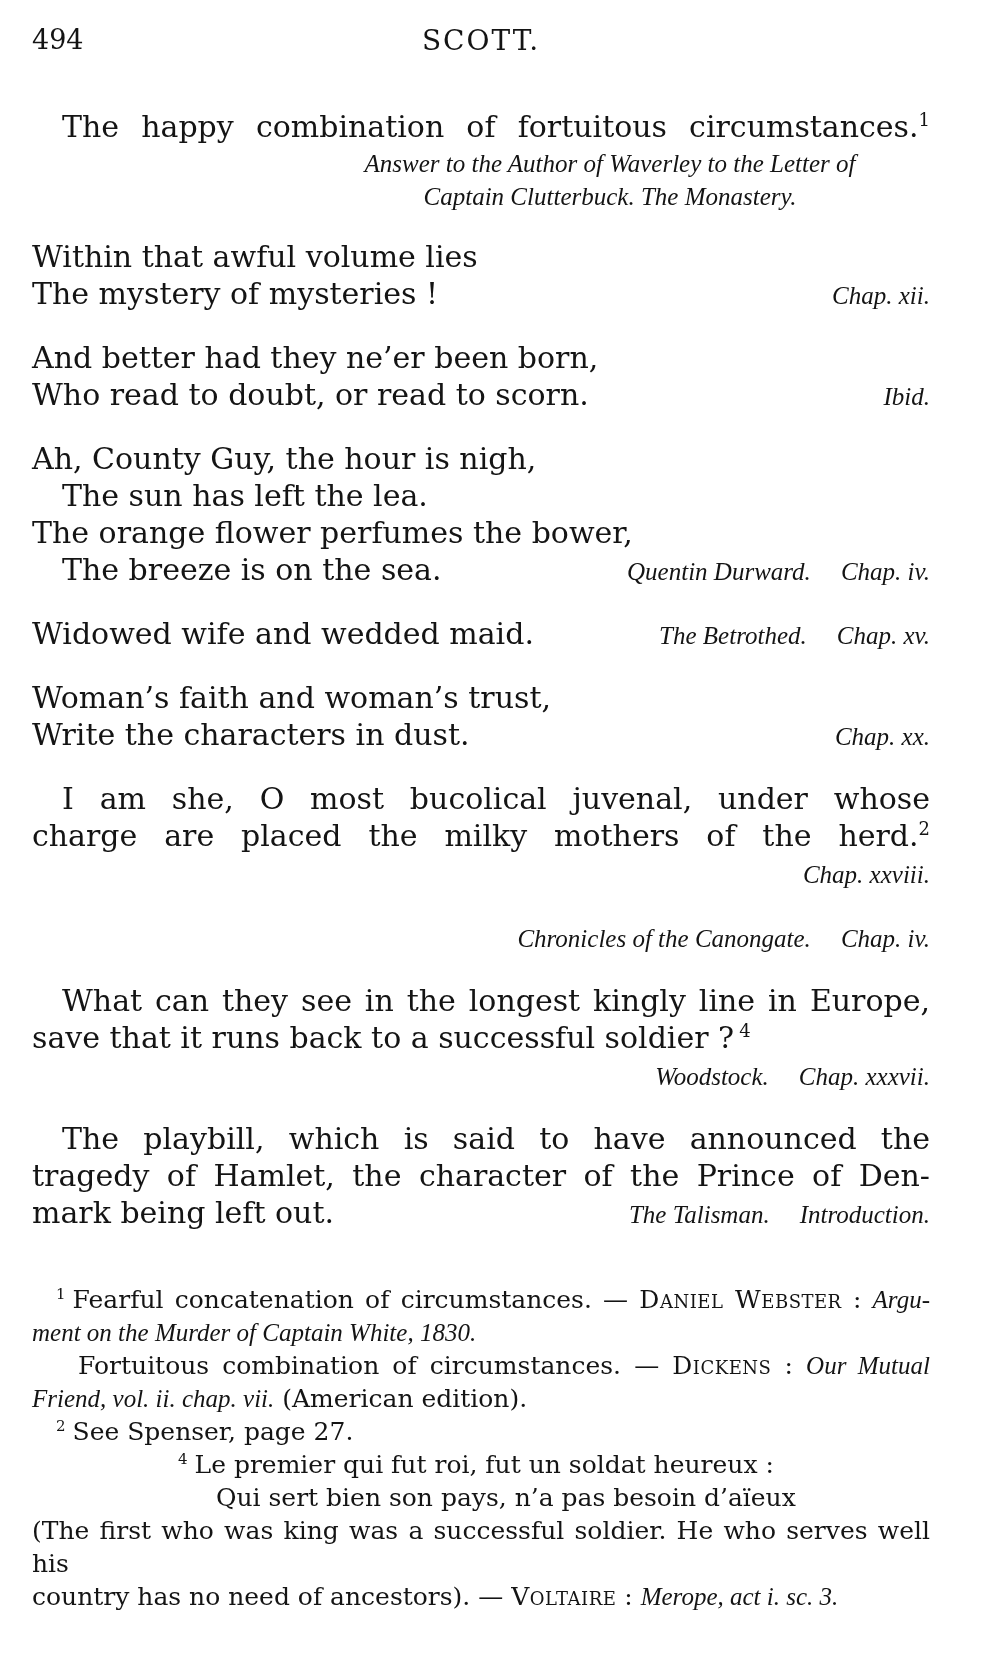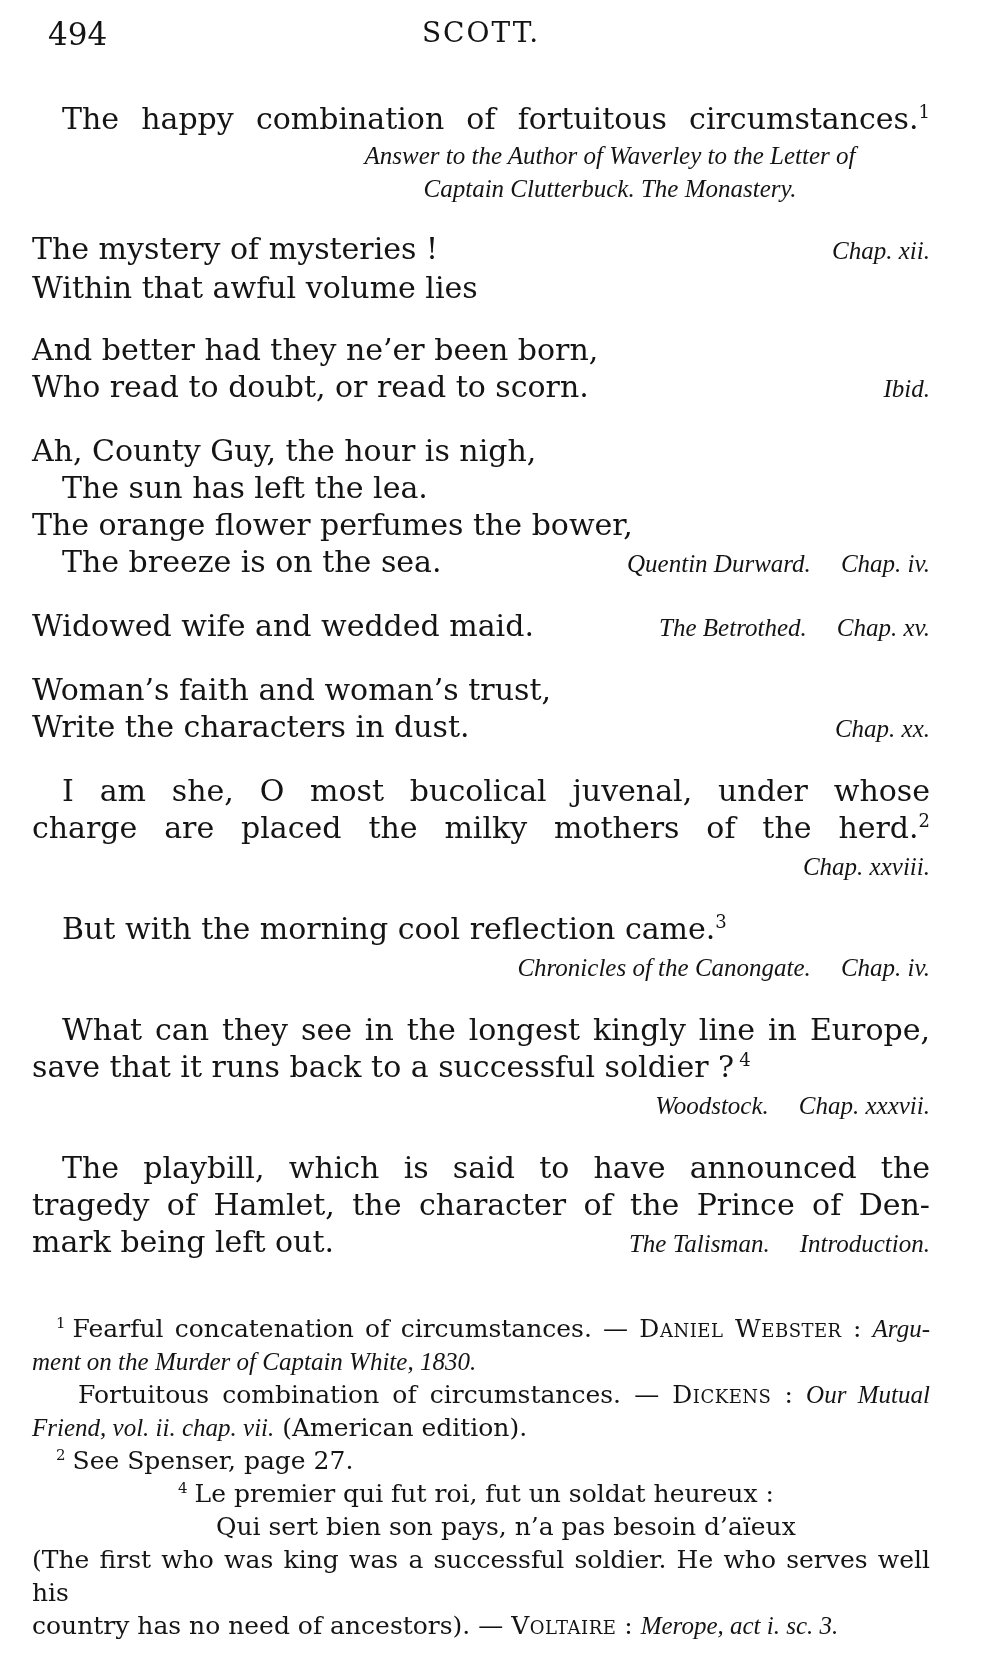--- a/index.html
+++ b/index.html
@@ -21,29 +21,30 @@
     padding: 16px 70px 0 32px;
     overflow: hidden;
   }
   .page-header {
     position: relative;
     height: 40px;
     margin-bottom: 44px;
   }
   .page-number {
     position: absolute;
-    left: 16px;
+    left: 0;
     top: 0;
-    font-size: 31px;
+    font-size: 27px;
   }
   .running-title {
     display: block;
     text-align: center;
     font-size: 28px;
     letter-spacing: 2px;
+    margin-top: 8px;
   }
   .quote { margin: 0 0 25px 0; }
   .line {
     margin: 0;
     font-size: 30px;
     line-height: 37px;
   }
   .indent { padding-left: 30px; }
   .justify {
     text-align: justify;
@@ -107,25 +108,25 @@
 
   <section class="quote">
     <p class="line indent justify"><span>The happy combination of fortuitous circumstances.</span><sup>1</sup></p>
     <div class="attribution">
       <div>Answer to the Author of Waverley to the Letter of</div>
       <div>Captain Clutterbuck.  The Monastery.</div>
     </div>
   </section>
 
   <section class="quote">
+    <p class="line">Within that awful volume lies</p>
     <p class="line with-source">
       <span>The mystery of mysteries !</span>
       <span class="source">Chap. xii.</span>
     </p>
-    <p class="line">Within that awful volume lies</p>
   </section>
 
   <section class="quote">
     <p class="line">And better had they ne’er been born,</p>
     <p class="line with-source">
       <span>Who read to doubt, or read to scorn.</span>
       <span class="source">Ibid.</span>
     </p>
   </section>
 
@@ -154,21 +155,20 @@
     </p>
   </section>
 
   <section class="quote">
     <p class="line indent justify"><span>I am she, O most bucolical juvenal, under whose</span></p>
     <p class="line justify"><span>charge are placed the milky mothers of the herd.</span><sup>2</sup></p>
     <p class="line source-line"><span class="source">Chap. xxviii.</span></p>
   </section>
 
   <section class="quote">
-    <p class="line indent"><span>But with the morning cool reflection came.</span><sup>3</sup></p>
     <p class="line source-line"><span class="work">Chronicles of the Canongate.</span><span class="source spaced">Chap. iv.</span></p>
   </section>
 
   <section class="quote">
     <p class="line indent justify"><span>What can they see in the longest kingly line in Europe,</span></p>
     <p class="line"><span>save that it runs back to a successful soldier ?</span><sup class="sup-gap">4</sup></p>
     <p class="line source-line"><span class="work">Woodstock.</span><span class="source spaced">Chap. xxxvii.</span></p>
   </section>
 
   <section class="quote">

